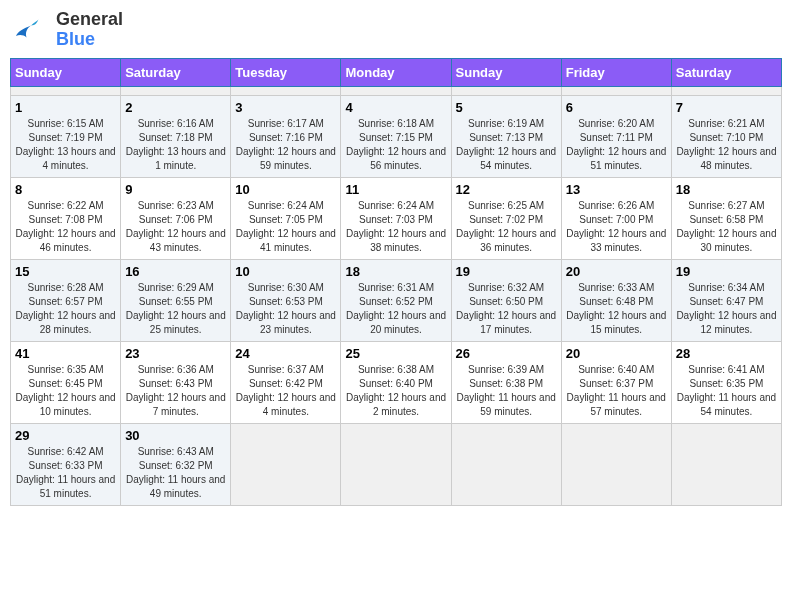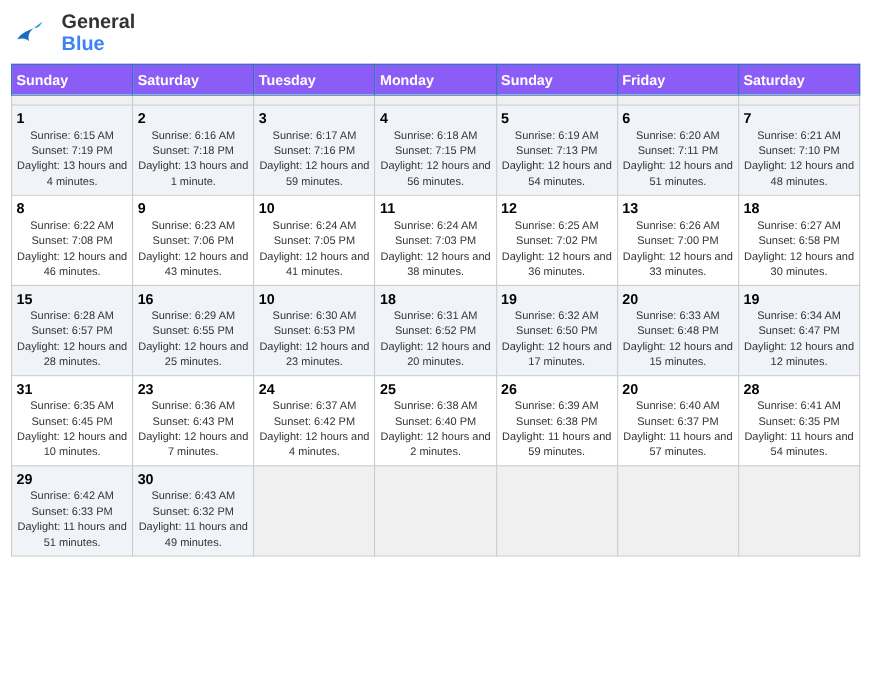--- a/index.html
+++ b/index.html
@@ -305,21 +305,21 @@
         <span class="day-num">19</span>
         <div class="day-info">
           Sunrise: 6:34 AM<br>
           Sunset: 6:47 PM<br>
           Daylight: 12 hours and 12 minutes.
         </div>
       </td>
       </tr>
       <tr class="week-odd">
         <td>
-        <span class="day-num">31</span>
+        <span class="day-num">41</span>
         <div class="day-info">
           Sunrise: 6:35 AM<br>
           Sunset: 6:45 PM<br>
           Daylight: 12 hours and 10 minutes.
         </div>
       </td>
         <td>
         <span class="day-num">23</span>
         <div class="day-info">
           Sunrise: 6:36 AM<br>

